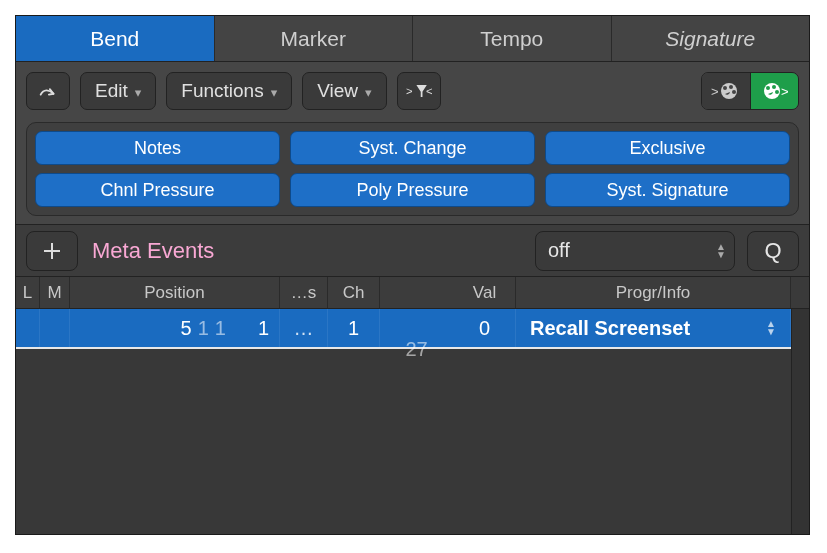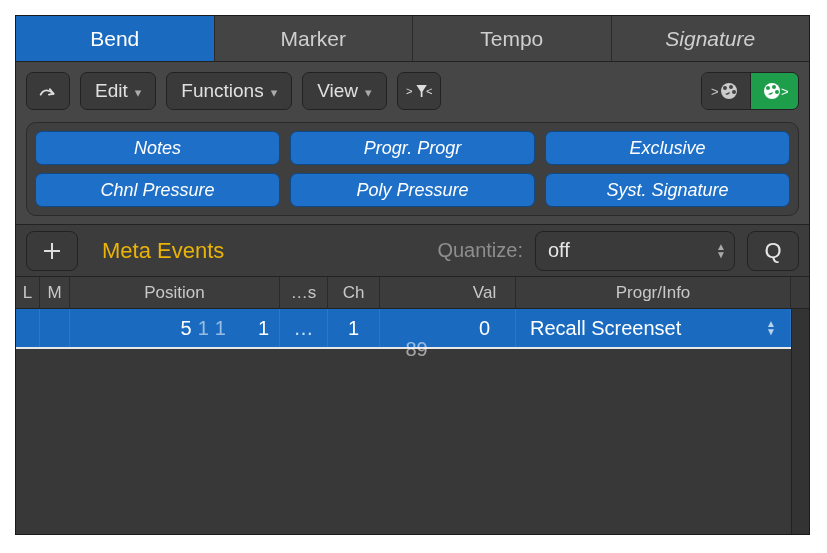--- a/index.html
+++ b/index.html
@@ -62,21 +62,21 @@
     display: flex;
     align-items: center;
     justify-content: center;
     background: #3a3a3a;
   }
   .palette-btn.green { background: #1e9e4a; }
   .palette-btn + .palette-btn { border-left: 1px solid #222; }
 
   
   .chip-rows { margin-top: 12px; background: #3f3f3f; border: 1px solid #2a2a2a; border-radius: 10px; padding: 8px 8px 8px 8px; }
-  .chip-row { display: flex; gap: 10px; font-style: italic; }
+  .chip-row { display: flex; gap: 10px; }
   .chip-row + .chip-row { margin-top: 8px; }
   .chip {
     flex: 1;
     height: 34px;
     border-radius: 7px;
     background: #1e6fc7;
     color: #fff;
     border: 1px solid #0e4a8a;
     display: flex;
     align-items: center;
@@ -93,21 +93,21 @@
     padding: 0 10px;
     gap: 12px;
     border-bottom: 1px solid #222;
     background: #3c3c3c;
   }
   .sq {
     width: 52px; height: 40px;
     background: #3a3a3a; border:1px solid #222; border-radius:8px;
     display:flex;align-items:center;justify-content:center;
   }
-  .title { font-size: 22px; color: #eab308; margin-left: 12px; }
+  .title { font-size: 22px; color: #f9a8d4; margin-left: 2px; }
   .q-label { color: #8e8e8e; font-size: 20px; }
   .select {
     background: #3a3a3a; border:1px solid #222; border-radius:8px;
     height: 40px; width: 200px;
     display:flex; align-items:center; padding: 0 12px;
     color:#e6e6e6; font-size:20px; position:relative;
   }
   .select .stepper {
     position:absolute; right:8px; top:50%; transform:translateY(-50%);
     display:flex; flex-direction:column; line-height:8px; font-size:10px; color:#aaa;
@@ -137,21 +137,21 @@
     display:flex; height:40px; align-items:stretch;
     background:#1a6bc0; color:#fff; font-size:20px;
     border-bottom:2px solid #e8e8e8;
   }
   .trow > div { display:flex; align-items:center; justify-content:center; border-right:1px solid rgba(255,255,255,0.08); }
   .trow > div:last-child { border-right:none; }
   .trow .col-pos { justify-content:flex-end; padding-right:10px; gap:6px; font-variant-numeric: tabular-nums; }
   .trow .col-pos .dim { color: rgba(255,255,255,0.55); }
   .trow .col-s { color: rgba(255,255,255,0.8); }
   .trow .col-num { color: rgba(255,255,255,0.55); }
-  .trow .col-info { justify-content:flex-start; padding-left:14px; position:relative; }
+  .trow .col-info { justify-content:flex-start; padding-left:14px; position:relative;font-weight:bold; }
   .trow .col-info .stepper {
     position:absolute; right:14px; top:50%; transform:translateY(-50%);
     display:flex; flex-direction:column; line-height:8px; font-size:10px; color:rgba(255,255,255,0.7);
   }
 
   .vscroll {
     position:absolute; right:0; top:0; bottom:0; width:18px;
     background:#333; border-left:1px solid #222;
   }
 
@@ -228,21 +228,21 @@
         </div>
       </div>
     </div>
 
     <div class="chip-rows">
       <div class="chip-row">
         <div class="chip">
             <span>Notes</span>
           </div>
         <div class="chip">
-            <span>Progr. Progr</span>
+            <span>Syst. Change</span>
           </div>
         <div class="chip">
             <span>Exclusive</span>
           </div>
       </div>
       <div class="chip-row">
         <div class="chip">
             <span>Chnl Pressure</span>
           </div>
         <div class="chip">
@@ -257,21 +257,20 @@
 
   <div class="subbar">
     <div class="sq">
       <svg width="22" height="22" viewBox="0 0 22 22" stroke="#ddd" stroke-width="2">
           <line x1="11" y1="3" x2="11" y2="19"></line>
           <line x1="3" y1="11" x2="19" y2="11"></line>
         </svg>
     </div>
     <div class="title">Meta Events</div>
     <div class="spacer"></div>
-    <div class="q-label">Quantize:</div>
     <div class="select">
       <span>off</span>
       <span class="stepper">
           <span>▲</span>
           <span>▼</span>
         </span>
     </div>
     <div class="sq">
       <span style="font-size:22px;color:#e6e6e6;">Q</span>
     </div>
@@ -316,21 +315,21 @@
         <span style="width:20px"></span>
         <span>1</span>
       </div>
       <div class="col-s">
           <span>…</span>
         </div>
       <div class="col-ch">
           <span>1</span>
         </div>
       <div class="col-num">
-          <span>89</span>
+          <span>27</span>
         </div>
       <div class="col-val">
           <span>0</span>
         </div>
       <div class="col-info">
         <span>Recall Screenset</span>
         <span class="stepper">
             <span>▲</span>
             <span>▼</span>
           </span>

